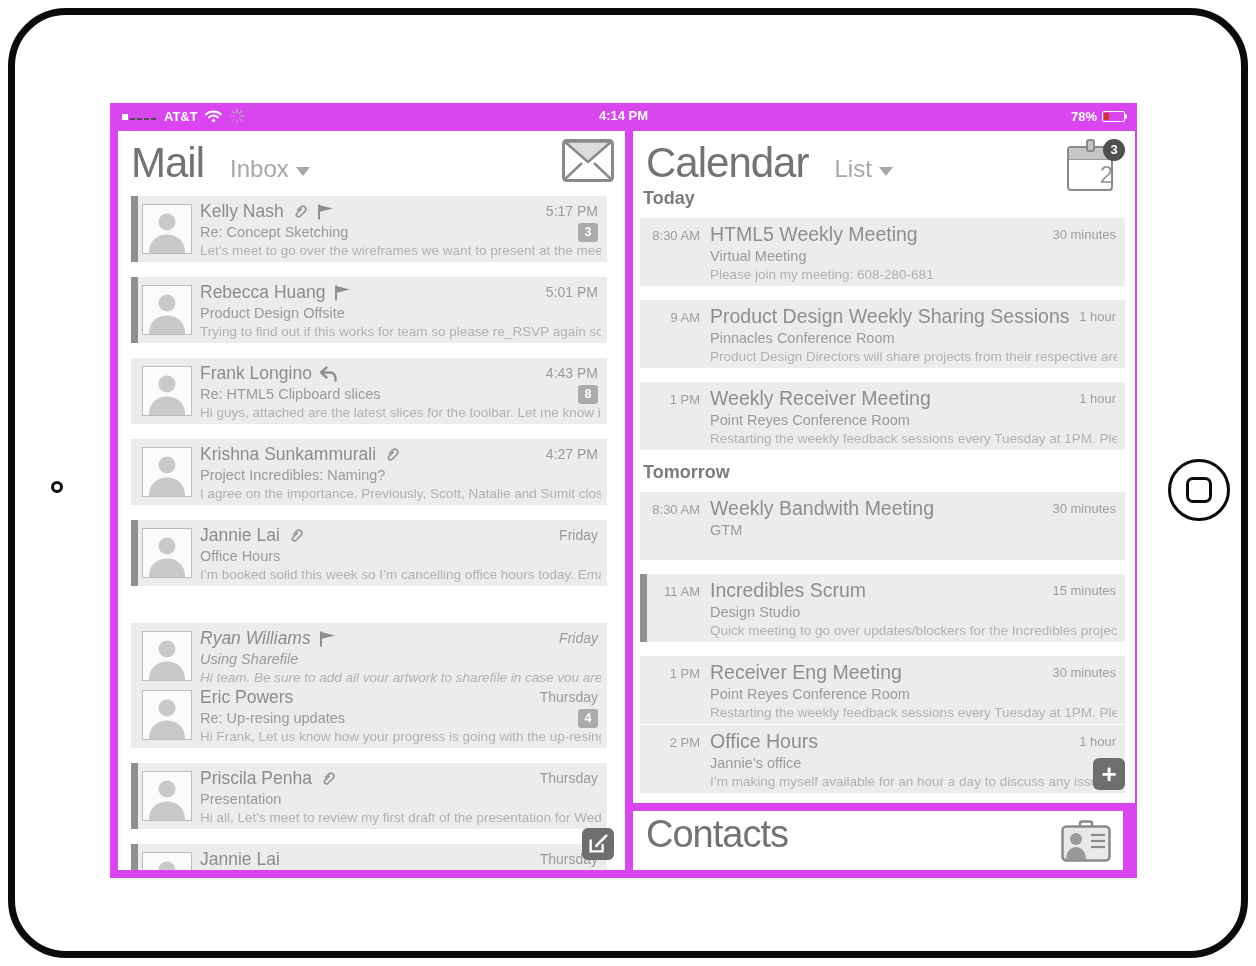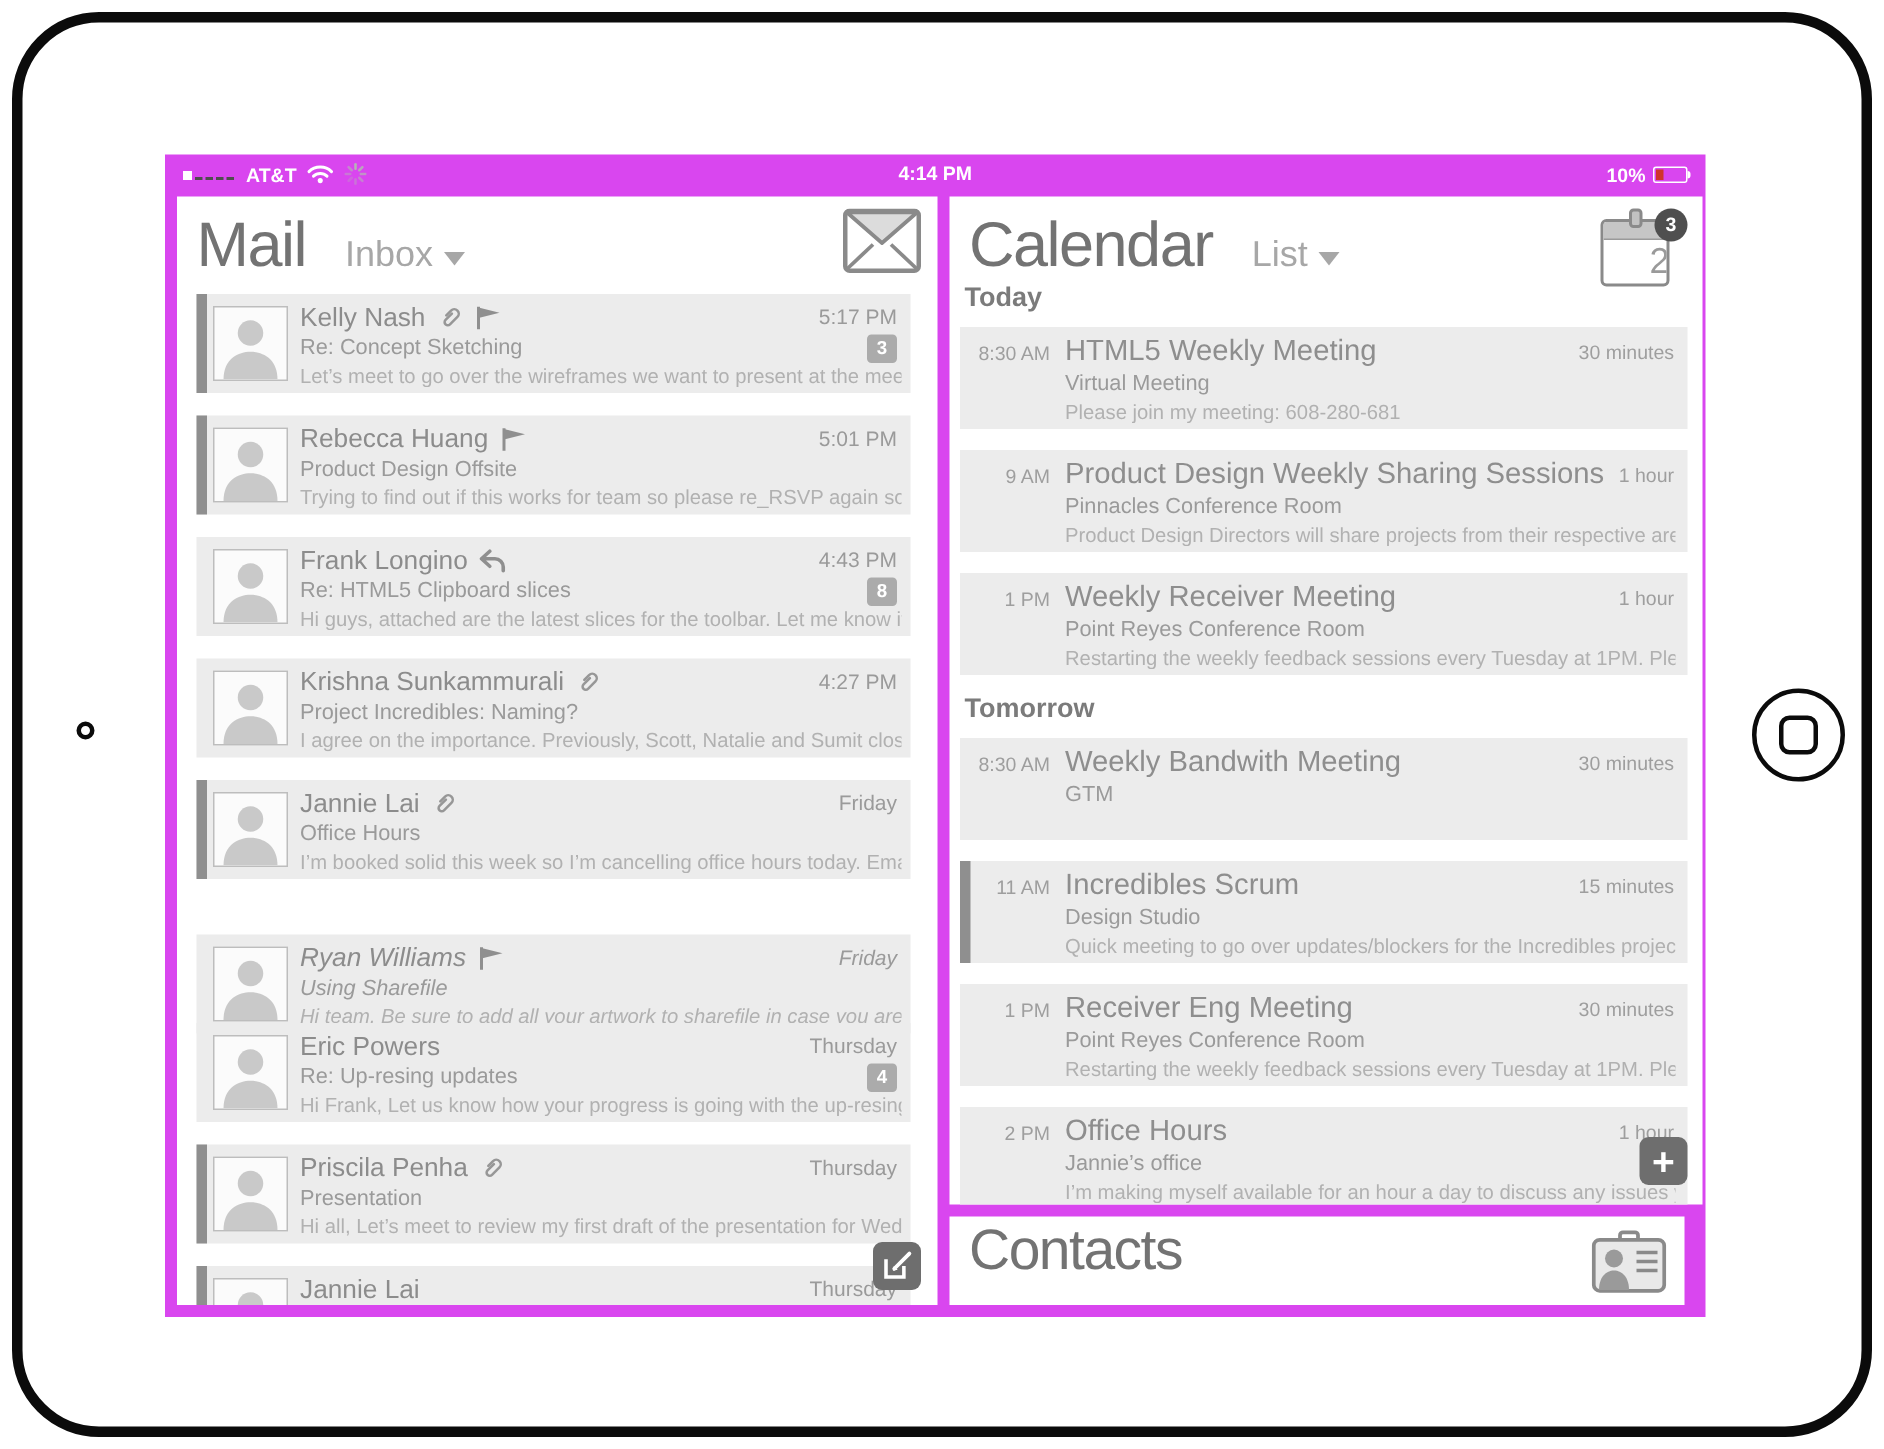--- a/index.html
+++ b/index.html
@@ -146,21 +146,21 @@
           <line x1="12.6" y1="12.6" x2="10.5" y2="10.5" opacity="0.55"></line>
           <line x1="8" y1="14.5" x2="8" y2="11.5" opacity="0.4"></line>
           <line x1="3.4" y1="12.6" x2="5.5" y2="10.5" opacity="0.3"></line>
           <line x1="1.5" y1="8" x2="4.5" y2="8" opacity="0.45"></line>
           <line x1="3.4" y1="3.4" x2="5.5" y2="5.5" opacity="0.6"></line>
         </g>
       </svg>
     </div>
     <div class="sb-center">4:14 PM</div>
     <div class="sb-right">
-      <span>10%</span>
+      <span>78%</span>
       <span class="battery">
         <span class="battery-fill" style="background:#D0342C"></span>
         <span class="battery-nub"></span>
       </span>
     </div>
   </div>
 
   <div class="panel mail-panel">
     <div class="panel-header">
       <span class="panel-title">Mail</span>
@@ -391,21 +391,21 @@
           <div class="ev-desc">Quick meeting to go over updates/blockers for the Incredibles project.</div>
           <div class="ev-dur">15 minutes</div>
         </div>
         <div class="event-row" style="top: 525px;">
           <div class="ev-time">1 PM</div>
           <div class="ev-title">Receiver Eng Meeting</div>
           <div class="ev-loc">Point Reyes Conference Room</div>
           <div class="ev-desc">Restarting the weekly feedback sessions every Tuesday at 1PM. Please…</div>
           <div class="ev-dur">30 minutes</div>
         </div>
-        <div class="event-row" style="top: 607px; padding-left: 12px;">
+        <div class="event-row" style="top: 594px; padding-left: 12px;">
           <div class="ev-time">2 PM</div>
           <div class="ev-title">Office Hours</div>
           <div class="ev-loc">Jannie’s office</div>
           <div class="ev-desc">I’m making myself available for an hour a day to discuss any issues you…</div>
           <div class="ev-dur">1 hour</div>
         </div>
       </div>
     <div class="dark-btn add-btn">
       <span>+</span>
     </div>

